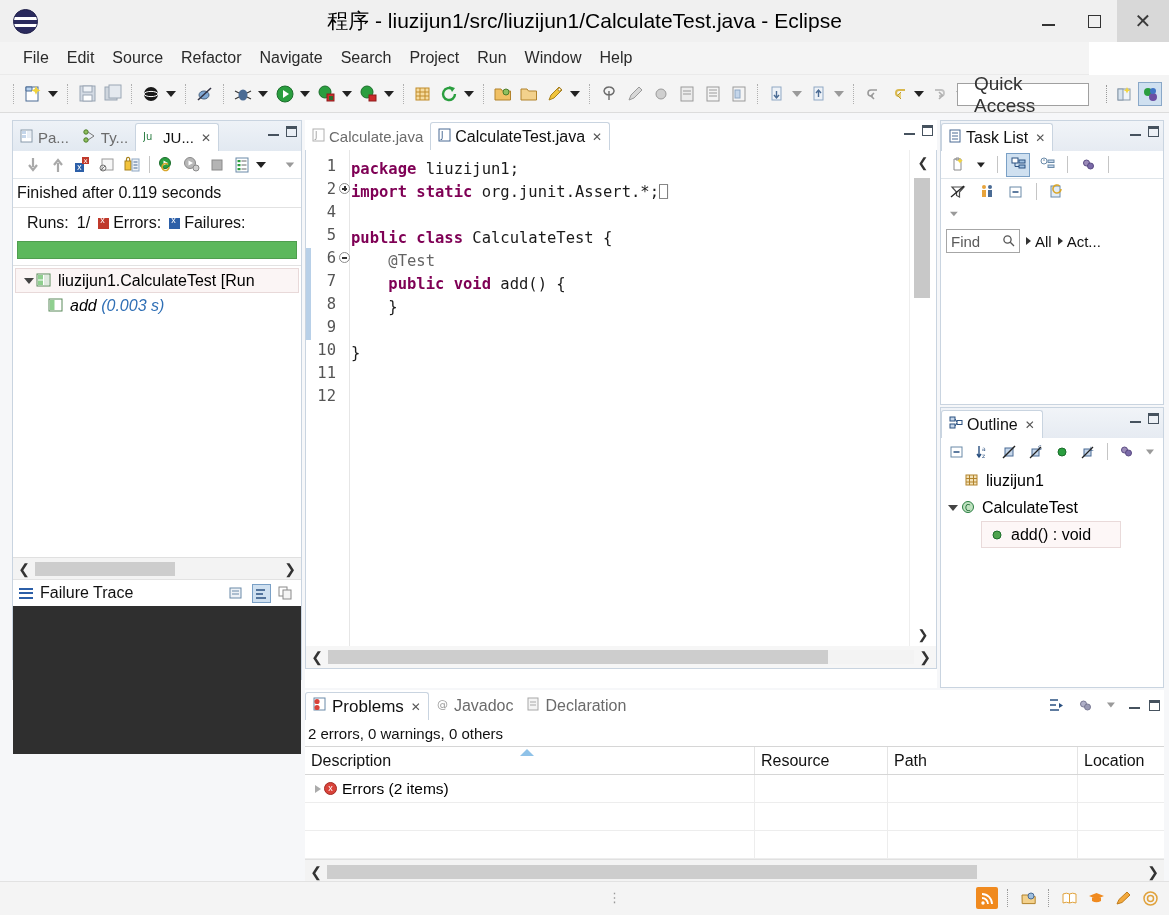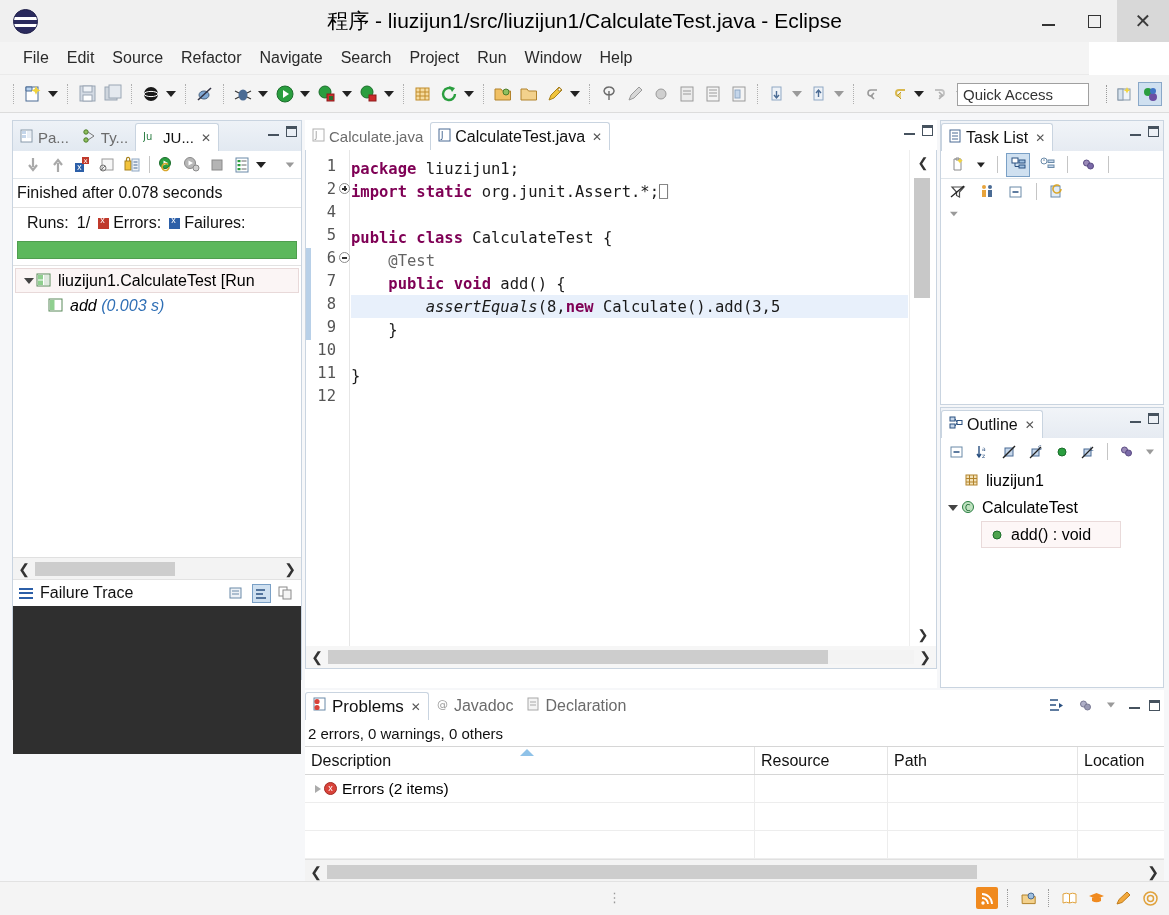--- a/index.html
+++ b/index.html
@@ -84,21 +84,21 @@
   }
   .tb-arrow:after {
     content: ""; border-left: 5px solid transparent; border-right: 5px solid transparent;
     border-top: 6px solid #222;
   }
   .tb-arrow.grey:after { border-top-color: #9a9a9a; }
   .quick-access {
     position: absolute; right: 80px; top: 8px;
     width: 132px; height: 23px;
     border: 1px solid #a0a0a0; background: #fff;
-    font-size: 15px; color: #333; padding: 1px 5px;
+    font-size: 19px; color: #333; padding: 1px 16px;
     display: flex; align-items: center;
   }
   .tb-right-icons { position: absolute; right: 6px; top: 7px; display: flex; align-items: center; }
 
   
   .workbench { position: absolute; left: 0; top: 113px; width: 1169px; height: 768px; background: #f6f7f9; padding-left: 40px; }
 
   
   .panel { position: absolute; background: #ffffff; }
   .panel-tabs {
@@ -582,21 +582,21 @@
             <line x1="8.5" y1="5" x2="13.5" y2="5" stroke="#666"></line>
             <line x1="8.5" y1="9" x2="13.5" y2="9" stroke="#666"></line>
             <line x1="8.5" y1="13" x2="13.5" y2="13" stroke="#666"></line>
           </svg>
       </div>
       <div class="tb-arrow"></div>
       <span style="width:12px"></span>
       <div class="tb-arrow grey" style="transform:scale(0.85)"></div>
     </div>
 
-    <div class="junit-status">Finished after 0.078 seconds</div>
+    <div class="junit-status">Finished after 0.119 seconds</div>
 
     <div class="junit-counts">
       <span>Runs:</span>
       <span>1/</span>
       <span class="cnt-chip">
         <span class="sq sq-red"></span>
         <span>Errors:</span>
       </span>
       <span class="cnt-chip">
         <span class="sq sq-blue"></span>
@@ -730,23 +730,20 @@
         <div class="cl"></div>
         <div class="cl">
           <span class="kw">public class</span><span class="plain"> CalculateTest {</span>
         </div>
         <div class="cl">
           <span class="annot" style="padding-left:4ch;">@Test</span>
         </div>
         <div class="cl">
           <span class="kw" style="padding-left:4ch;">public void</span><span class="plain"> add() {</span>
         </div>
-        <div class="cl hl-line">
-          <span class="italic-m" style="padding-left:8ch;">assertEquals</span><span class="plain">(8,</span><span class="kw">new</span><span class="plain"> Calculate().add(3,5</span>
-        </div>
         <div class="cl">
           <span class="plain" style="padding-left:4ch;">}</span>
         </div>
         <div class="cl"></div>
         <div class="cl">
           <span class="plain">}</span>
         </div>
         <div class="cl"></div>
       </div>
 
@@ -845,20 +842,33 @@
       <div class="mt-sep"></div>
       <div class="tb-icon">
         <svg width="16" height="16" viewBox="0 0 16 16">
             <rect x="2" y="2" width="9" height="11" fill="#e3edf7" stroke="#6a8aa8"></rect>
             <path d="M12 5 a4 4 0 1 1 -1.4 -3" fill="none" stroke="#d9a62b" stroke-width="1.6"></path>
           </svg>
       </div>
     </div>
     <div style="height:20px;display:flex;align-items:center;padding-left:6px;">
       <div class="tb-arrow grey" style="transform:scale(0.78)"></div>
+    </div>
+    <div class="tl-find-row">
+      <div class="find-box">
+        <span>Find</span>
+        <span>
+          <svg width="13" height="13" viewBox="0 0 13 13">
+              <circle cx="5.5" cy="5.5" r="3.6" fill="none" stroke="#555" stroke-width="1.3"></circle>
+              <line x1="8.3" y1="8.3" x2="12" y2="12" stroke="#555" stroke-width="1.3"></line>
+            </svg>
+        </span>
+      </div>
+      <span class="crumb">All</span>
+      <span class="crumb">Act...</span>
     </div>
     <div style="background:#fff;height:130px;"></div>
   </div>
 
   <div class="panel" id="outline-panel">
     <div class="panel-tabs">
       <div class="ptab active" style="font-size:16px;">
         <span>
           <svg width="14" height="14" viewBox="0 0 14 14">
               <rect x="1" y="1" width="5" height="4" fill="#c5d6ea" stroke="#2a5080"></rect>

